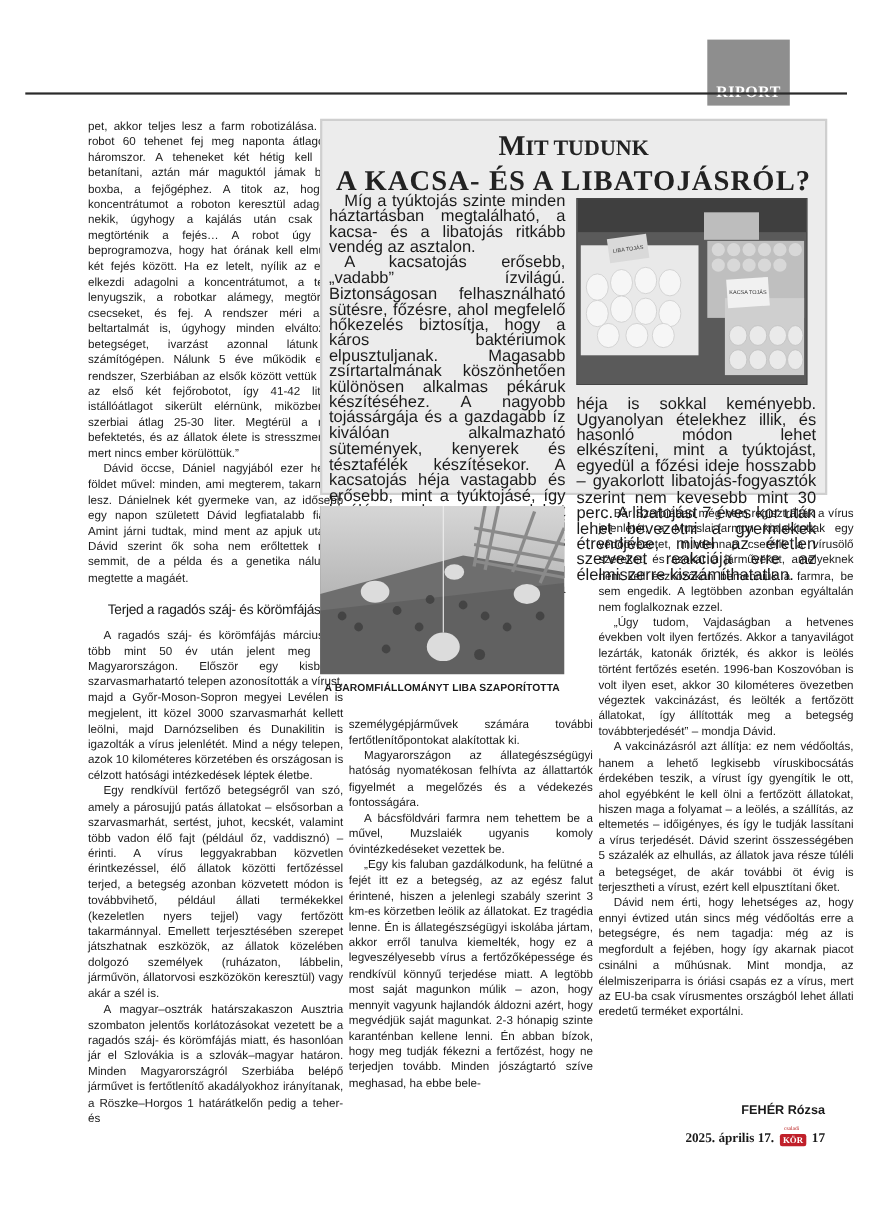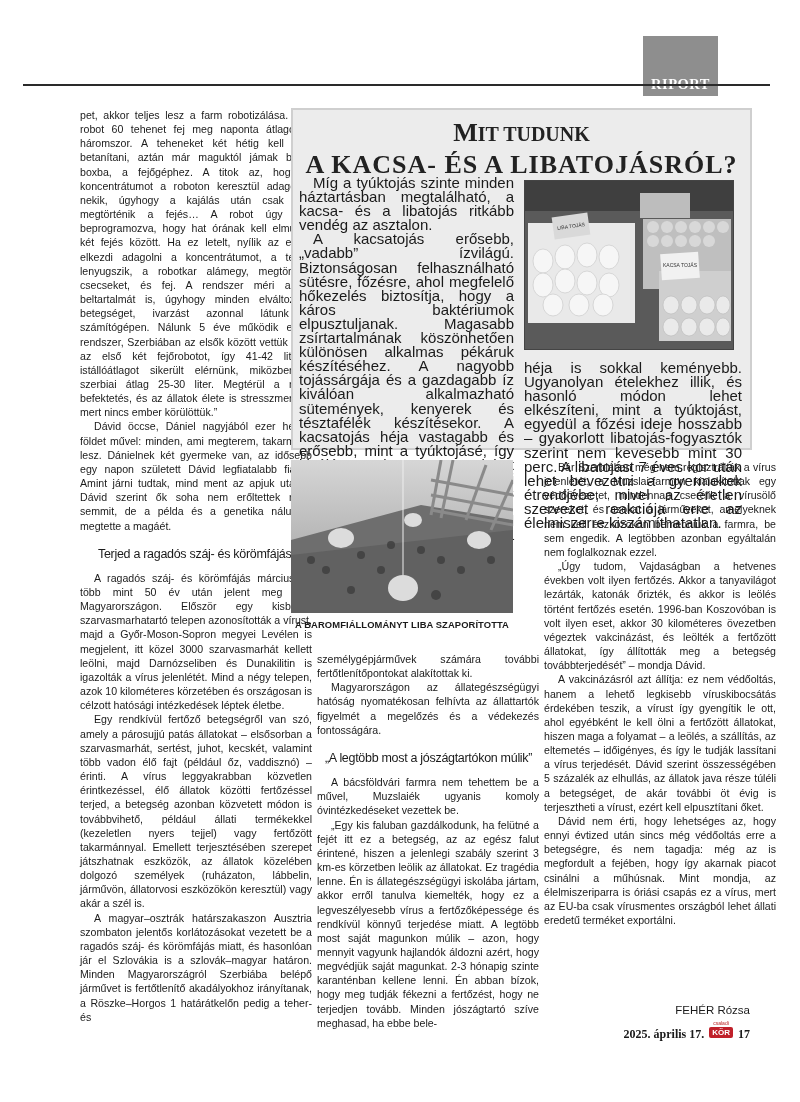--- a/index.html
+++ b/index.html
@@ -21,23 +21,23 @@
   .box-title.t1 { top:8px; font-size:26px; }
   .box-title.t2 { top:40px; font-size:26px; letter-spacing:1px; }
   .box-title .sm { font-size:20px; }
   .box-col { position:absolute; font-size:15px; line-height:14.1px; text-align:justify; }
   .box-col p { margin:0; text-indent:14px; }
   .box-col.bl { left:6px; top:66px; width:215px; }
   .box-col.br { left:231px; top:251px; width:218px; }
   .photo-eggs { position:absolute; left:231px; top:70px; width:208px; height:168px; background:#6b6b6b; overflow:hidden; border:1px solid #444; }
   .photo-poultry { position:absolute; left:291px; top:460px; width:222px; height:153px; background:#8a8a8a; overflow:hidden; }
   .caption { position:absolute; left:291px; top:619px; width:222px; font-size:9.4px; font-weight:bold; text-align:center; letter-spacing:0.1px; }
-  .byline { position:absolute; right:50px; top:1004px; font-weight:normal; font-size:11.5px; }
-  .footer { position:absolute; right:50px; top:1027px; font-family:"Liberation Serif", serif; font-weight:bold; font-size:12px; display:flex; align-items:flex-start; gap:5px; }
-  .logo { background:#c0202a; color:#fff; font-family:Liberation Sans, sans-serif; font-size:8px; font-weight:bold; padding:1px 3px; border-radius:2px; position:relative; }
+  .byline { position:absolute; right:50px; top:1004px; font-weight:bold; font-size:11.5px; }
+  .footer { position:absolute; right:50px; top:1027px; font-family:"Liberation Serif", serif; font-weight:bold; font-size:12px; display:flex; align-items:flex-end; gap:5px; }
+  .logo { background:#c0202a; color:#fff; font-family:Liberation Serif, serif; font-size:8px; font-weight:bold; padding:1px 3px; border-radius:2px; position:relative; }
   .logo small { position:absolute; top:-7px; left:4px; font-size:5px; color:#b22; font-weight:normal; }
 </style>
 </head>
 <body>
 
 <div class="section-tab">
   <span>RIPORT</span>
 </div>
 <div class="rule"></div>
 
@@ -153,21 +153,20 @@
         <circle cx="130" cy="90" r="4"></circle>
       </g>
     <line x1="112" y1="0" x2="112" y2="115" stroke="#eee" stroke-width="1"></line>
   </svg>
 </div>
 <div class="caption">A BAROMFIÁLLOMÁNYT LIBA SZAPORÍTOTTA</div>
 
 <div class="col col2">
   <p class="noind">személygépjárművek számára további fertőtlenítőpontokat alakítottak ki.</p>
   <p>Magyarországon az állategészségügyi hatóság nyomatékosan felhívta az állattartók figyelmét a megelőzés és a védekezés fontosságára.</p>
-  <div class="subhead">„A legtöbb most a jószágtartókon múlik”</div>
   <p>A bácsföldvári farmra nem tehettem be a művel, Muzslaiék ugyanis komoly óvintézkedéseket vezettek be.</p>
   <p>„Egy kis faluban gazdálkodunk, ha felütné a fejét itt ez a betegség, az az egész falut érintené, hiszen a jelenlegi szabály szerint 3 km-es körzetben leölik az állatokat. Ez tragédia lenne. Én is állategészségügyi iskolába jártam, akkor erről tanulva kiemelték, hogy ez a legveszélyesebb vírus a fertőzőképessége és rendkívül könnyű terjedése miatt. A legtöbb most saját magunkon múlik – azon, hogy mennyit vagyunk hajlandók áldozni azért, hogy megvédjük saját magunkat. 2-3 hónapig szinte karanténban kellene lenni. Én abban bízok, hogy meg tudják fékezni a fertőzést, hogy ne terjedjen tovább. Minden jószágtartó szíve meghasad, ha ebbe bele-</p>
 </div>
 
 <div class="col col3">
   <p>Bár Szerbiában még nem regisztrálták a vírus jelenlétét, a Muzslai-farmon kialakítottak egy védőövezetet, mindennap cserélik a vírusölő szereket, és azokat a járműveket, amelyeknek nem kell eszközökön bemenniük a farmra, be sem engedik. A legtöbben azonban egyáltalán nem foglalkoznak ezzel.</p>
   <p>„Úgy tudom, Vajdaságban a hetvenes években volt ilyen fertőzés. Akkor a tanyavilágot lezárták, katonák őrizték, és akkor is leölés történt fertőzés esetén. 1996-ban Koszovóban is volt ilyen eset, akkor 30 kilométeres övezetben végeztek vakcinázást, és leölték a fertőzött állatokat, így állították meg a betegség továbbterjedését” – mondja Dávid.</p>
   <p>A vakcinázásról azt állítja: ez nem védőoltás, hanem a lehető legkisebb víruskibocsátás érdekében teszik, a vírust így gyengítik le ott, ahol egyébként le kell ölni a fertőzött állatokat, hiszen maga a folyamat – a leölés, a szállítás, az eltemetés – időigényes, és így le tudják lassítani a vírus terjedését. Dávid szerint összességében 5 százalék az elhullás, az állatok java része túléli a betegséget, de akár további öt évig is terjesztheti a vírust, ezért kell elpusztítani őket.</p>
   <p>Dávid nem érti, hogy lehetséges az, hogy ennyi évtized után sincs még védőoltás erre a betegségre, és nem tagadja: még az is megfordult a fejében, hogy így akarnak piacot csinálni a műhúsnak. Mint mondja, az élelmiszeriparra is óriási csapás ez a vírus, mert az EU-ba csak vírusmentes országból lehet állati eredetű terméket exportálni.</p>
 </div>

